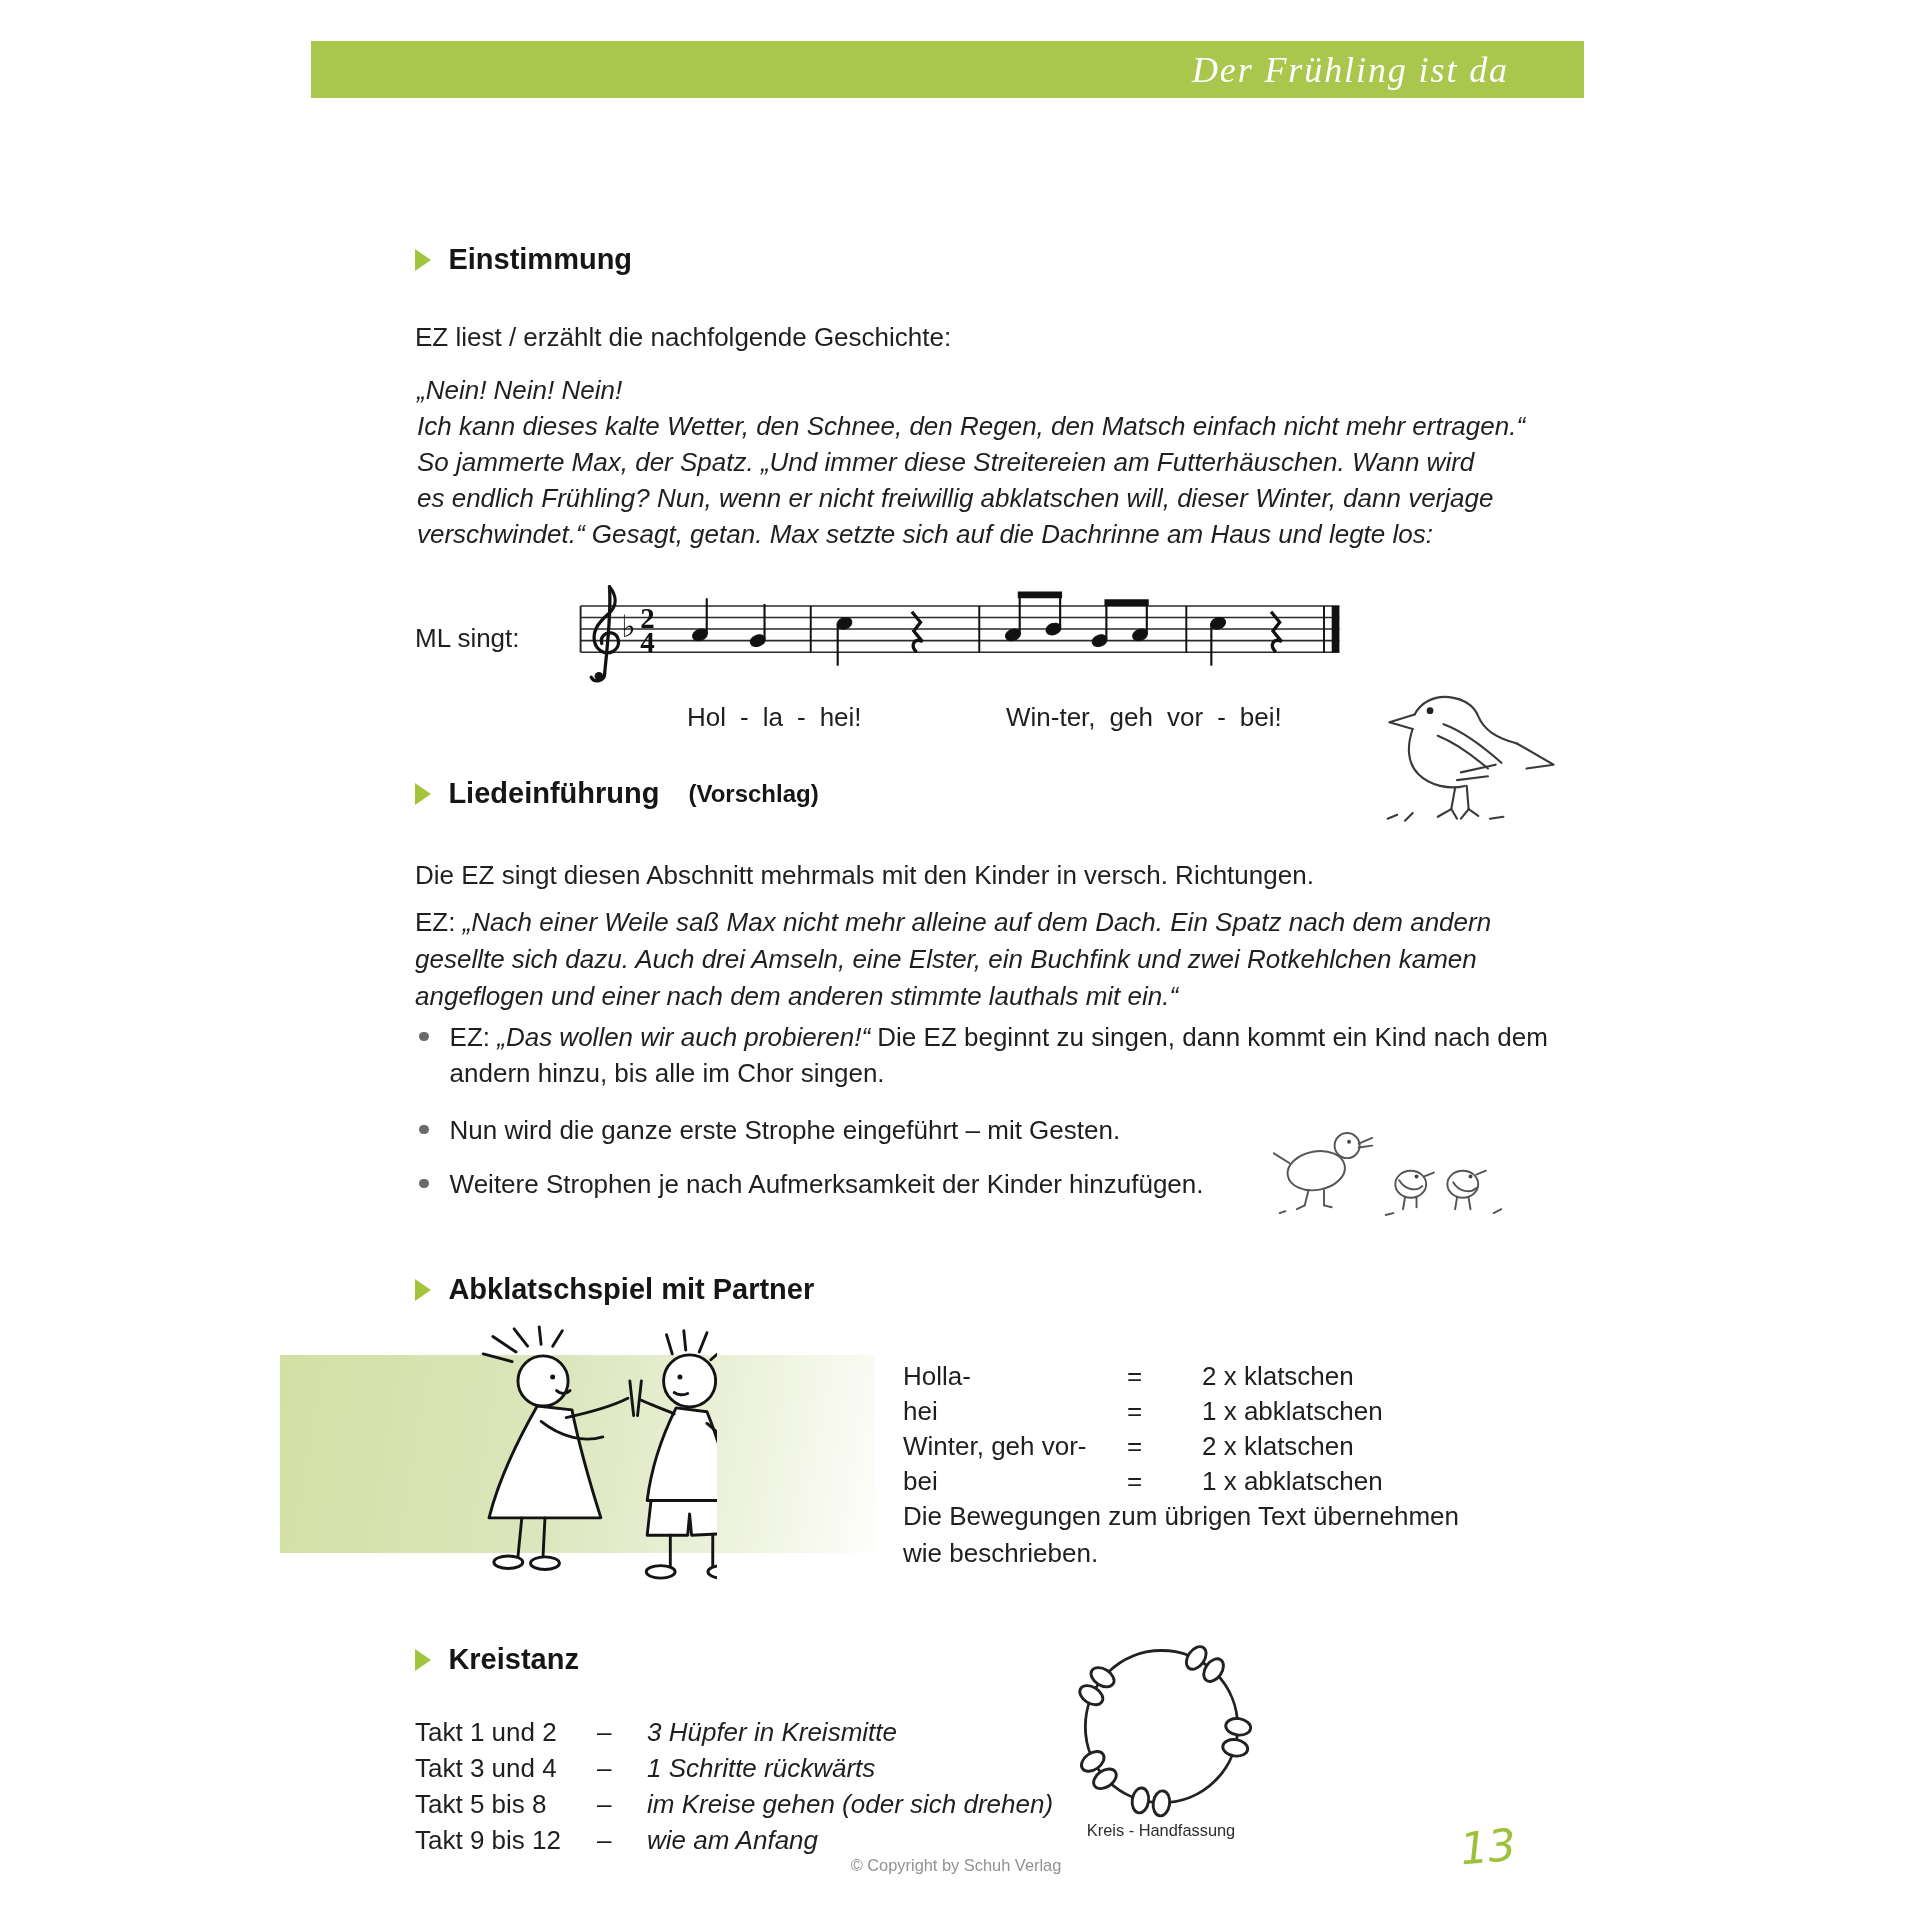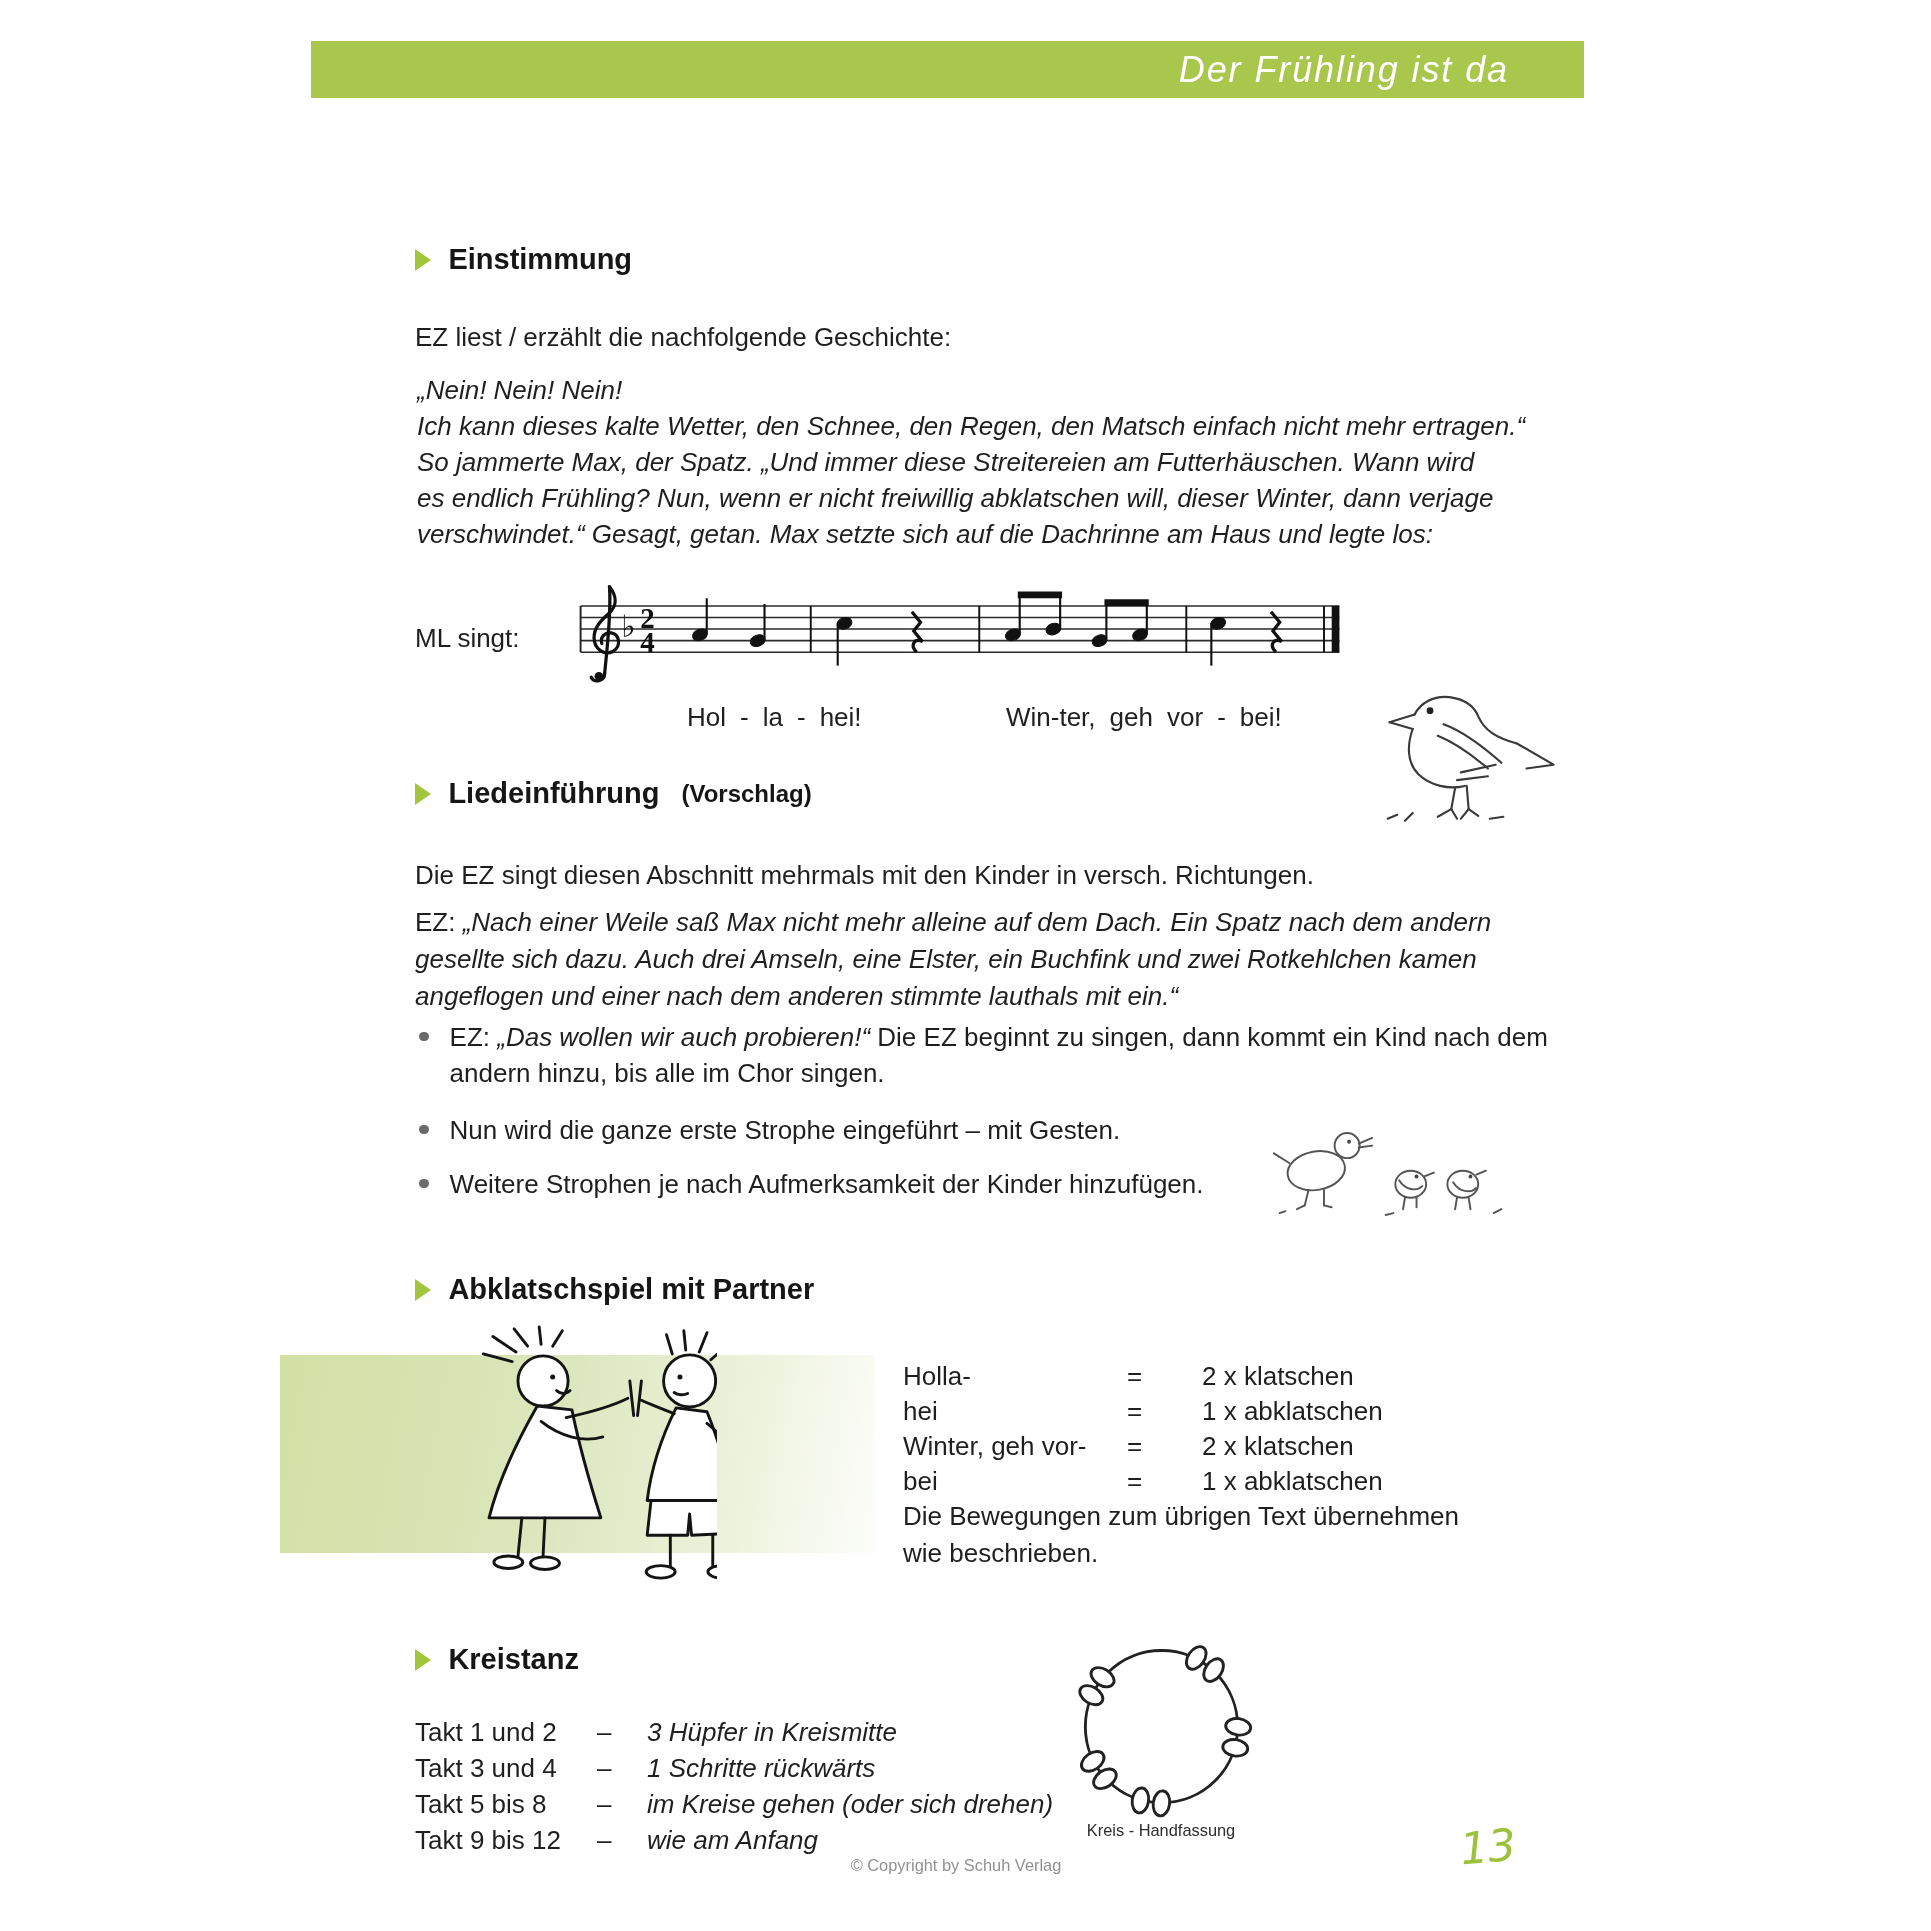--- a/index.html
+++ b/index.html
@@ -2,27 +2,27 @@
 <html><head>
 <meta charset="utf-8">
 <style>
   html,body{margin:0;padding:0;background:#fff;}
   body{width:1931px;height:1931px;position:relative;font-family:"Liberation Sans",sans-serif;color:#1f1f1f;overflow:hidden;}
   .abs{position:absolute;}
 
   
   .header-bar{left:311px;top:41px;width:1273px;height:57px;background:#a9c74d;
     display:flex;align-items:center;justify-content:flex-end;padding-right:75px;box-sizing:border-box;}
-  .header-title{color:#ffffff;font-size:36px;font-style:italic;letter-spacing:1.9px;font-family:Liberation Sans, sans-serif;}
+  .header-title{color:#ffffff;font-size:36px;font-style:italic;letter-spacing:1.9px;font-family:Liberation Serif, serif;}
 
   
   .section-heading{display:flex;align-items:center;}
   .tri{width:0;height:0;border-left:16.4px solid #a3c53c;border-top:11.6px solid transparent;border-bottom:11.6px solid transparent;margin-right:17.4px;}
   .h-title{font-size:29px;font-weight:bold;color:#161616;}
-  .h-sub{font-size:24px;font-weight:bold;margin-left:22px;color:#161616;}
+  .h-sub{font-size:24px;font-weight:bold;margin-left:29px;color:#161616;}
 
   .body-text{font-size:26px;line-height:36px;}
   .story{font-style:italic;font-size:26px;line-height:36px;white-space:nowrap;}
   .italic{font-style:italic;}
   .nowrap{white-space:nowrap;}
 
   
   .bullet-row{display:flex;}
   .dot{width:9.7px;height:9.7px;border-radius:50%;background:#6a6a6a;margin:12.6px 21px 0 3.9px;flex:0 0 auto;}
   .bullet-text{font-size:26px;line-height:36px;}

